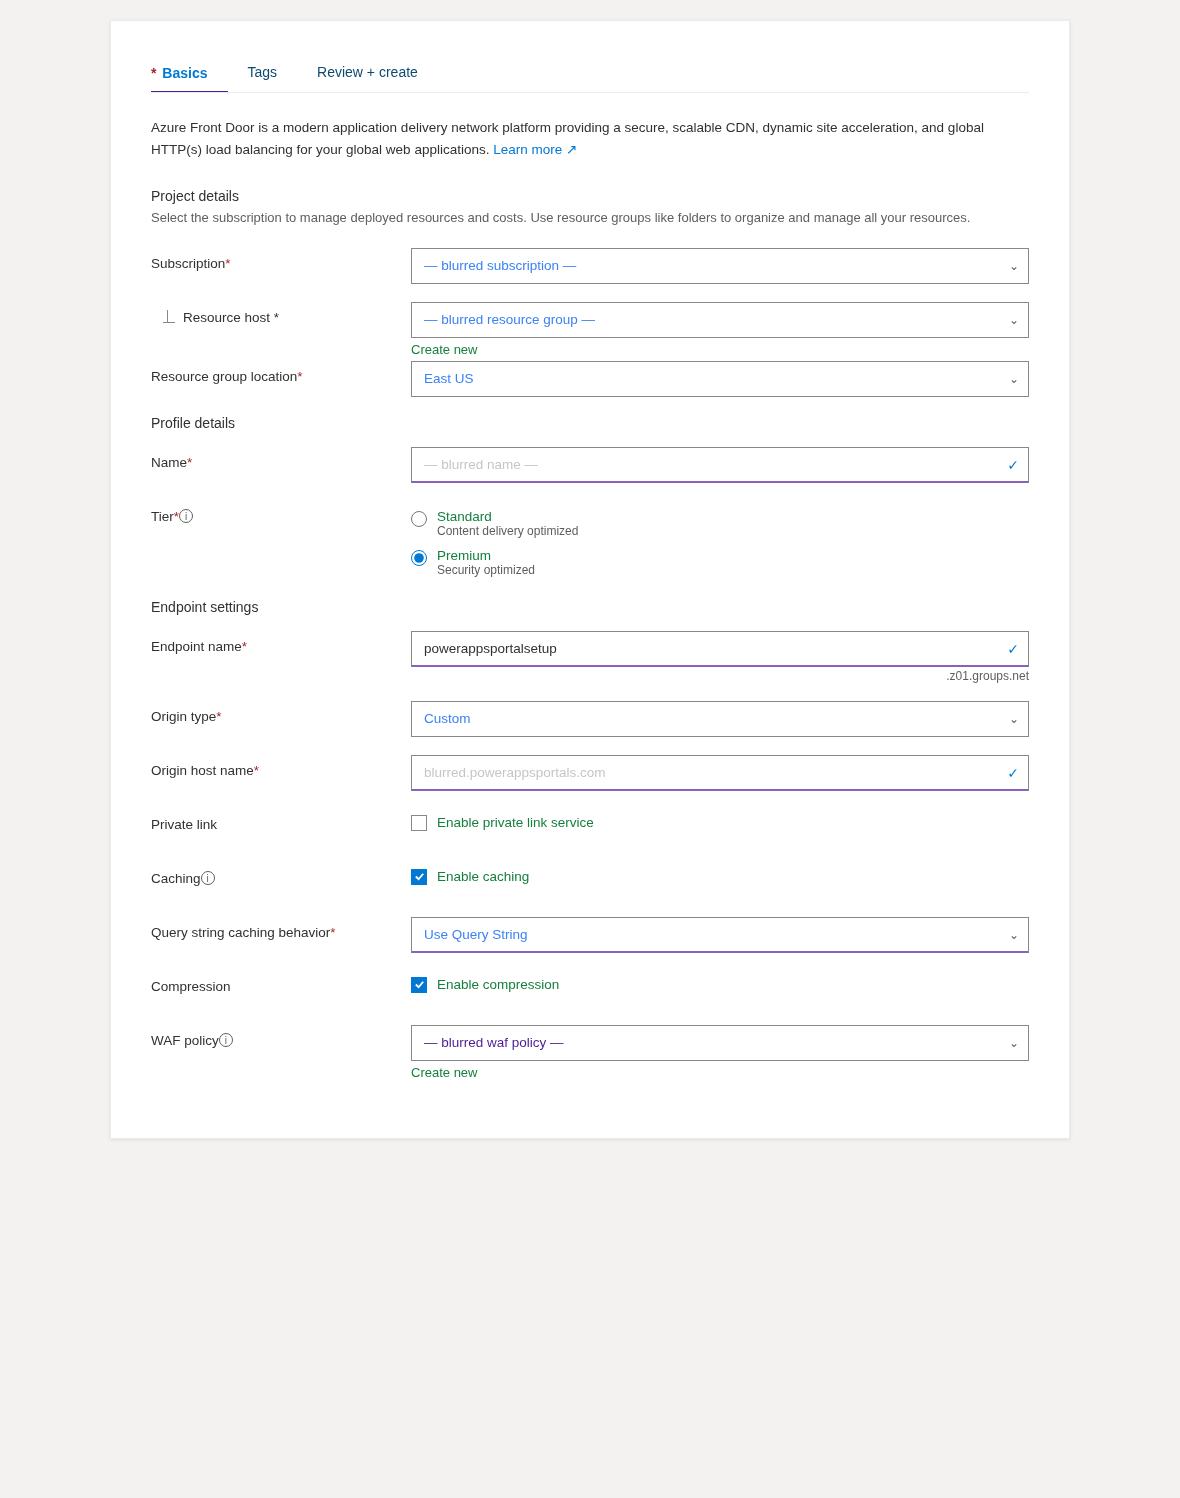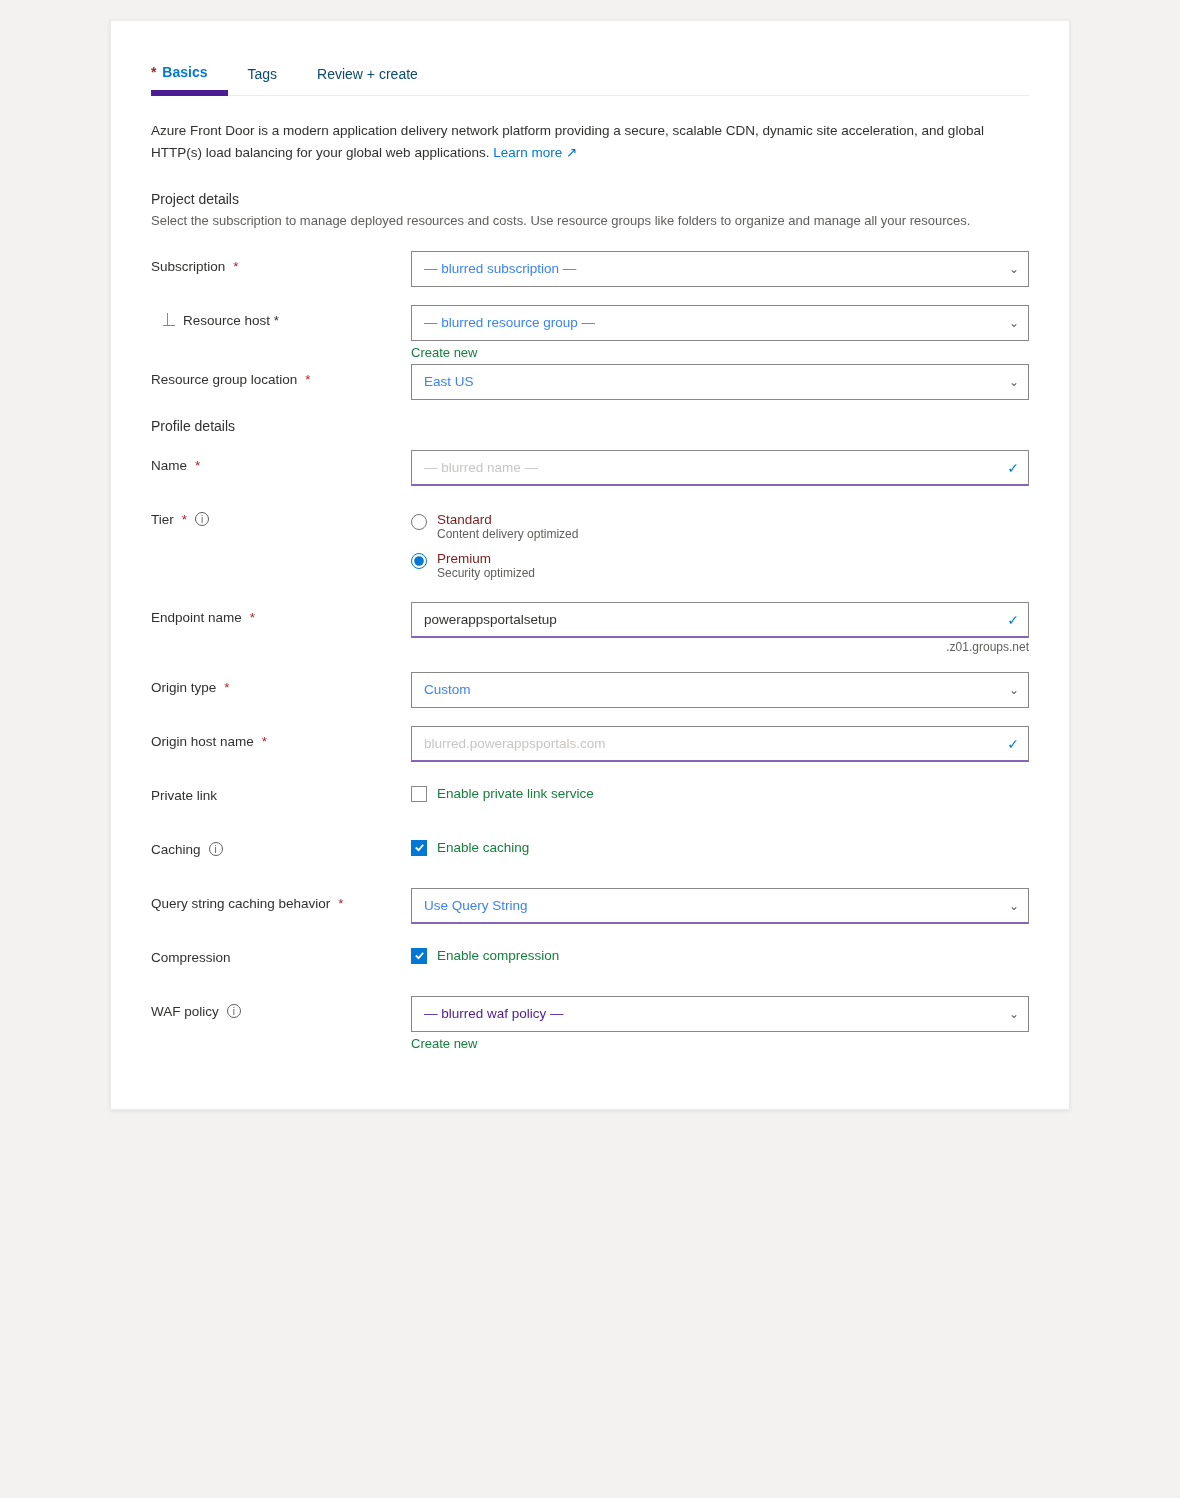--- a/index.html
+++ b/index.html
@@ -36,21 +36,21 @@
       cursor: pointer;
       font-size: 14px;
       color: #0c4a6e;
       border-bottom: 3px solid transparent;
       position: relative;
       top: 1px;
     }
     .tab.active {
       color: #0078d4;
       font-weight: 600;
-      border-bottom: 6px solid #4c1d95;
+      border-bottom: 1px solid #4c1d95;
     }
     .tab .required-star {
       color: #a4262c;
       margin-right: 2px;
     }
 
     
     .description {
       font-size: 13.5px;
       color: #323130;
@@ -84,21 +84,21 @@
       min-height: 36px;
     }
     .form-label {
       width: 260px;
       min-width: 260px;
       font-size: 13.5px;
       color: #323130;
       padding-top: 8px;
       display: flex;
       align-items: center;
-      gap: 8px;
+      gap: 0;
     }
     .form-label .required-star {
       color: #a4262c;
     }
     .form-label .info-icon {
       display: inline-flex;
       align-items: center;
       justify-content: center;
       width: 14px;
       height: 14px;
@@ -201,21 +201,21 @@
       margin-top: 2px;
       accent-color: #0078d4;
       cursor: pointer;
     }
     .radio-label-group {
       display: flex;
       flex-direction: column;
     }
     .radio-label-main {
       font-size: 13.5px;
-      color: #7f1d1d;
+      color: #15803d;
     }
     .radio-label-sub {
       font-size: 12px;
       color: #605e5c;
     }
 
     
     .checkbox-wrap {
       display: flex;
       align-items: center;
@@ -422,20 +422,21 @@
               <span class="radio-label-main">Premium</span>
               <span class="radio-label-sub">Security optimized</span>
             </div>
           </div>
         </div>
       </div>
     </div>
   </div>
 
   <div class="form-section">
+    <div class="section-title" style="margin-bottom:16px;margin-top:8px;">Endpoint settings</div>
 
     <div class="form-row">
       <div class="form-label">
         <span>Endpoint name</span>
         <span class="required-star"> *</span>
       </div>
       <div class="form-control">
         <div class="input-wrap">
           <input type="text" class="input-field" style="border-bottom: 2px solid rgb(135, 100, 184);" value="powerappsportalsetup">
           <span class="check-icon">✓</span>

